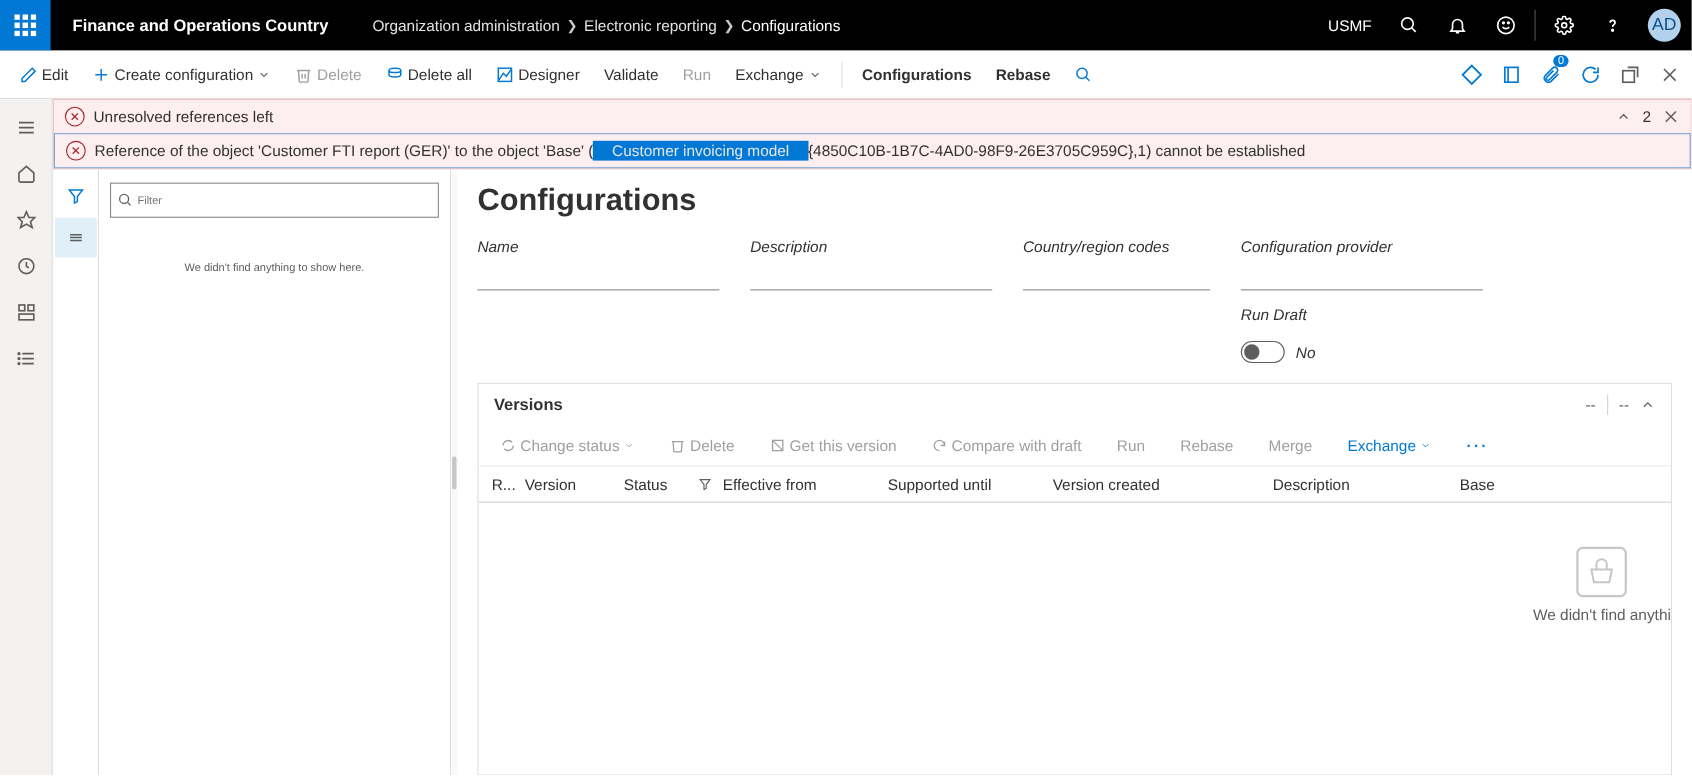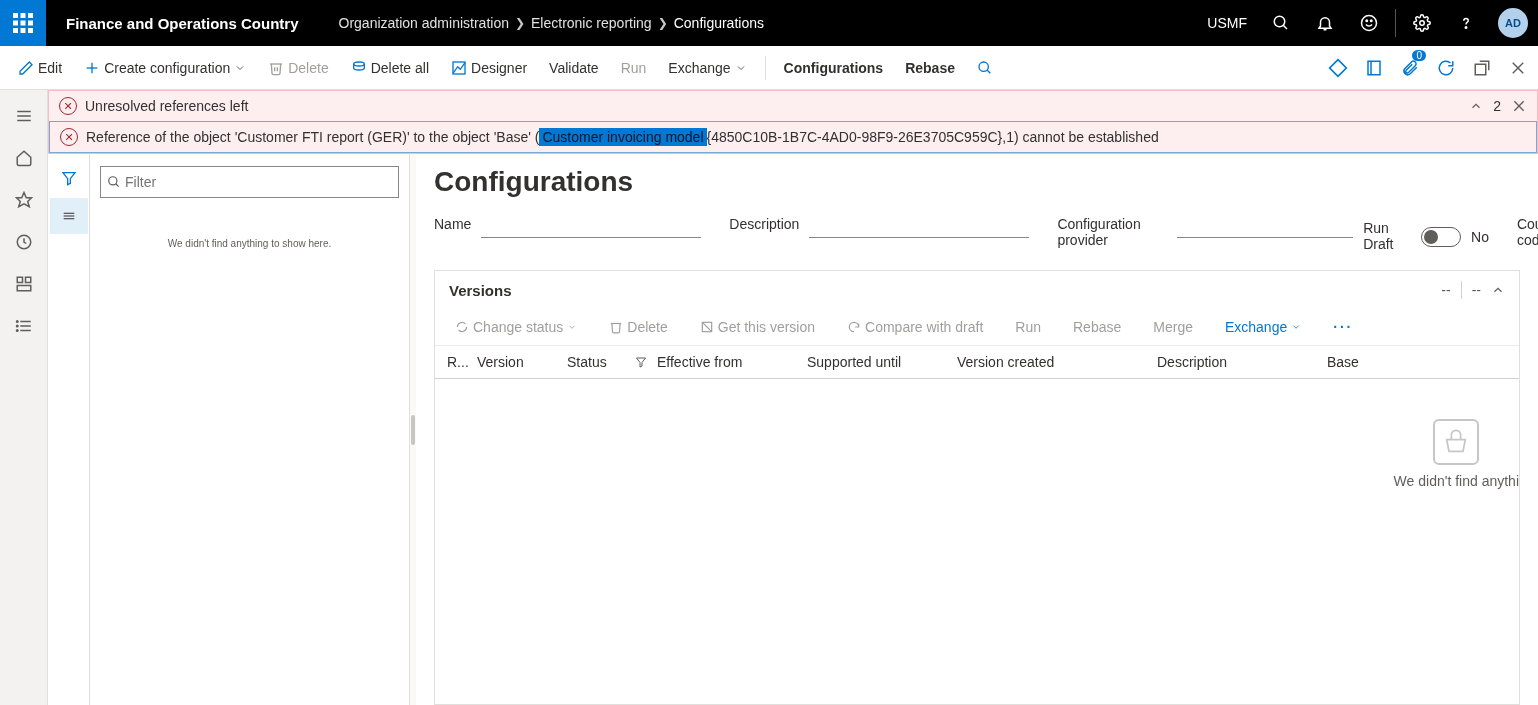--- a/index.html
+++ b/index.html
@@ -9,21 +9,21 @@
   .topbar { height: 46px; background: #000; color: #fff; display: flex; align-items: center; }
   .waffle { width: 46px; height: 46px; background: #0078d4; display:flex;align-items:center;justify-content:center; }
   .waffle svg { width: 20px; height: 20px; }
   .app-title { font-weight: 600; padding: 0 20px; font-size: 15px; }
   .breadcrumbs { display: flex; align-items:center; gap: 6px; padding-left: 20px; font-size: 14px; color:#e1e1e1;}
   .breadcrumbs .crumb:last-child { color: #fff; }
   .breadcrumbs .chev { font-size:12px; color:#c8c8c8;}
   .topbar .spacer { flex:1; }
   .topbar .legal { padding: 0 12px; font-size: 14px; }
   .topbar .icon-btn { width:44px; height:46px; display:flex;align-items:center;justify-content:center; color:#fff; }
-  .avatar { width:30px; height:30px; border-radius:50%; background:#b3d1ec; color:#094e89; display:flex;align-items:center;justify-content:center; font-weight:700; font-size:11px; margin: 0 10px;}
+  .avatar { width:30px; height:30px; border-radius:50%; background:#b3d1ec; color:#094e89; display:flex;align-items:center;justify-content:center; font-weight:400; font-size:16px; margin: 0 10px;}
   .topbar .divider { width:1px;height:28px;background:#555;margin:0 4px;}
 
   
   .cmdbar { height: 44px; background:#fff; border-bottom:1px solid #e1dfdd; display:flex;align-items:center; padding: 0 8px; gap:2px;}
   .cmdbar .cmd { display:flex;align-items:center; gap:4px; padding:6px 10px; font-size:14px; color:#323130; border-radius:2px;}
   .cmdbar .cmd.disabled { color:#a19f9d;}
   .cmdbar .vsep { width:1px; height:24px; background:#e1dfdd; margin:0 6px;}
   .cmdbar .bold { font-weight:600;}
   .cmdbar .right { margin-left:auto; display:flex; align-items:center; gap:12px;}
   .cmdbar .ricon { width:24px;height:24px; display:flex;align-items:center;justify-content:center; color:#0078d4;}
@@ -40,43 +40,43 @@
   .contentcol { flex:1; display:flex; flex-direction:column; overflow:hidden;}
 
   
   .errbox { background:#fdeef0; border:1px solid #f1c0c5;}
   .err1 { display:flex;align-items:center; padding:6px 10px; gap:8px; position:relative;}
   .err1 .grow { flex:1;}
   .err1 .count { font-size:14px; color:#323130; margin:0 2px;}
   .errbox .xcircle { width:18px;height:18px; border:1.5px solid #a4262c; border-radius:50%; display:flex;align-items:center;justify-content:center; color:#a4262c; font-size:11px;}
   .err2 { border:1px solid #7aa7d4; display:flex;align-items:center; padding:6px 10px; gap:8px;}
   .err2 .txt { display:inline;}
-  .hl { background:#0078d4; color:#0f172a; padding:1px 3px;}
+  .hl { background:#0078d4; color:#e5e5e5; padding:1px 17px;}
 
   
   .bodysplit { flex:1; display:flex; overflow:hidden;}
   .toolcol { width:42px; background:#fff; border-right:1px solid #e1dfdd; display:flex;flex-direction:column;align-items:center; padding-top:6px; gap:2px;}
   .toolcol .tbtn { width:38px;height:36px;display:flex;align-items:center;justify-content:center; color:#0078d4;}
   .toolcol .tbtn.sel { background:#e1eff9;}
   .toolcol .tbtn.gray { color:#605e5c;}
 
   .treepane { width:320px; border-right:1px solid #e1dfdd; background:#fff; padding:12px 10px; position:relative;}
   .filterbox { width:100%; height:32px; border:1px solid #8a8886; display:flex;align-items:center; padding:0 6px; gap:4px;}
-  .filterbox input { border:none; outline:none; flex:1; font-size:14px;}
+  .filterbox input { border:none; outline:none; flex:1; font-size:10px;}
   .filterbox .sicon { color:#605e5c;}
   .nodata-tree { text-align:center; color:#605e5c; padding-top:40px; font-size:10px;}
 
   .splitter { width:6px; background:#faf9f8; display:flex;align-items:center;justify-content:center; position:relative;}
   .splitter .grip { width:4px;height:30px;background:#c8c6c4;border-radius:2px;}
 
   .detailpane { flex:1; background:#fff; overflow:auto; padding:12px 18px 0 18px; display:flex;flex-direction:column;}
   .myview { font-size:14px; display:flex;align-items:center;gap:4px; margin-bottom:2px;}
   .pagetitle { font-size:28px; font-weight:600; margin-bottom:18px;}
   .headergrid { display:flex; gap:28px; margin-bottom:18px;}
-  .hfield { display:flex;gap:10px;}
+  .hfield { display:flex;flex-direction:column; gap:10px;font-style:italic;}
   .hfield label { font-size:14px; color:#323130;}
   .uline { border-bottom:1px solid #8a8886; height:22px;}
   .w-name { width:220px;} .w-desc{width:220px;} .w-cc{width:170px;} .w-prov{width:220px;}
   .toggle { display:flex;align-items:center; gap:10px; margin-top:6px;}
   .toggle .track { width:40px;height:20px;border:1px solid #605e5c;border-radius:10px;position:relative;}
   .toggle .knob { width:14px;height:14px;border-radius:50%;background:#605e5c;position:absolute;top:2px;left:2px;}
 
   .versions { border:1px solid #e1dfdd; flex:1; display:flex;flex-direction:column; min-height:300px; position:relative;}
   .vshead { display:flex;align-items:center; padding:10px 14px;}
   .vshead .title { font-weight:600; font-size:15px;}
@@ -371,33 +371,33 @@
         <div class="headergrid">
           <div class="hfield">
             <label>Name</label>
             <div class="uline w-name"></div>
           </div>
           <div class="hfield">
             <label>Description</label>
             <div class="uline w-desc"></div>
           </div>
           <div class="hfield">
+            <label>Country/region codes</label>
+            <div class="uline w-cc"></div>
+          </div>
+          <div class="hfield">
             <label>Configuration provider</label>
             <div class="uline w-prov"></div>
             <label style="margin-top:4px">Run Draft</label>
             <div class="toggle">
               <div class="track">
                   <div class="knob"></div>
                 </div>
               <span>No</span>
             </div>
-          </div>
-          <div class="hfield">
-            <label>Country/region codes</label>
-            <div class="uline w-cc"></div>
           </div>
         </div>
 
         <div class="versions">
           <div class="vshead">
             <span class="title">Versions</span>
             <div class="r">
               <span class="dash">--</span>
               <span class="sep"></span>
               <span class="dash">--</span>

